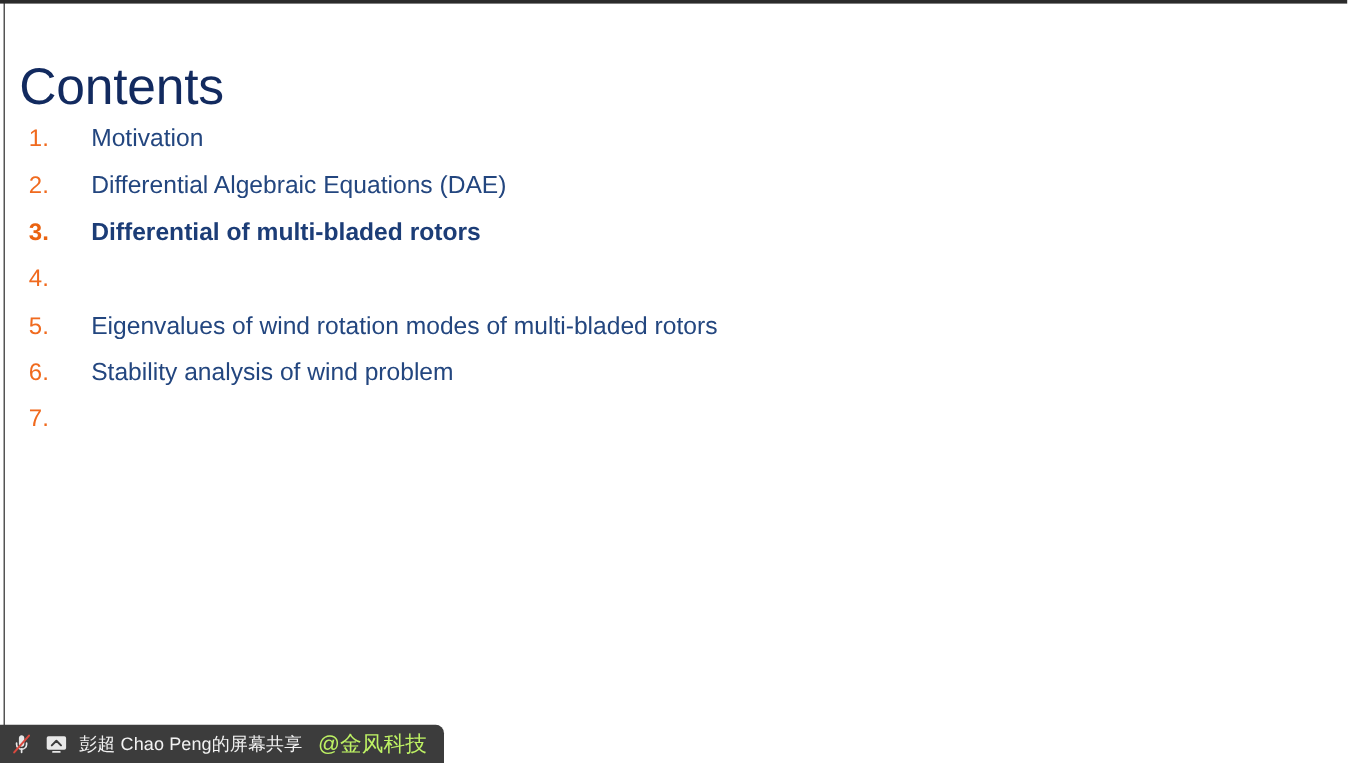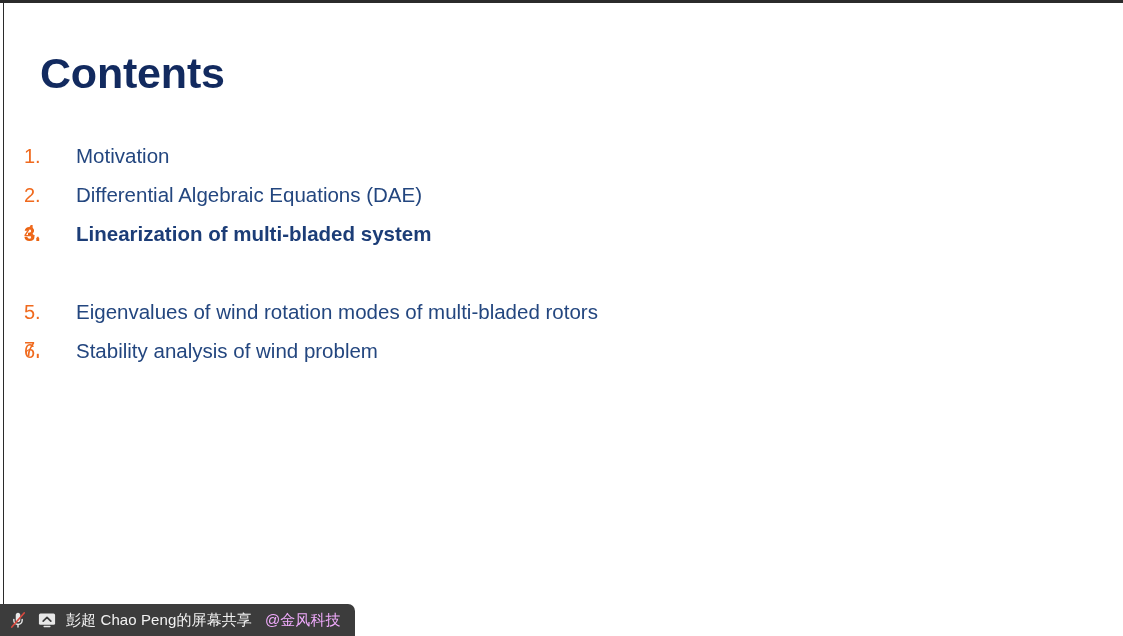--- a/index.html
+++ b/index.html
@@ -30,25 +30,25 @@
   #frame-left {
     position: absolute;
     left: 3px; top: 0;
     width: 1px; height: 636px;
     background: #2b2b2b;
   }
 
   
   #slide-title {
     position: absolute;
-    left: 40px;
+    left: 16px;
     top: 22px;
     font-size: 43px;
     line-height: 1.05;
-    font-weight: 700;
+    font-weight: 400;
     color: #122A5F;
     letter-spacing: -0.2px;
     white-space: nowrap;
   }
 
   
   #contents-list {
     position: absolute;
     left: 24px;
     top: 104px;
@@ -64,21 +64,20 @@
     flex: 0 0 52px;
     font-size: 20px;
     color: #F06A1E;
     font-weight: 400;
   }
   .item-label {
     font-size: 20.5px;
     color: #23467F;
     font-weight: 400;
     white-space: nowrap;
-    margin-top: 40px;
   }
 
   
   .content-item.is-current .item-number { font-weight: 700; color: #EA6311; }
   .content-item.is-current .item-label  { font-weight: 700; color: #1C3D77; }
 
   
   .content-item.is-dimmed .item-label { color: #9B9B9B; }
 
   
@@ -102,22 +101,22 @@
     flex: 0 0 20px;
     display: block;
   }
   #share-bar-text {
     font-size: 15px;
     color: #F2F2F2;
     white-space: nowrap;
     letter-spacing: 0.1px;
   }
   #share-bar-handle {
-    font-size: 15px;
-    color: #f0abfc;
+    font-size: 18px;
+    color: #bef264;
     white-space: nowrap;
     margin-left: 4px;
     letter-spacing: 0.1px;
   }
 </style>
 </head>
 <body>
 
 <div id="slide-root">
 
@@ -133,21 +132,21 @@
       <span class="item-label">Motivation</span>
     </div>
 
     <div class="content-item">
       <span class="item-number">2.</span>
       <span class="item-label">Differential Algebraic Equations (DAE)</span>
     </div>
 
     <div class="content-item is-current">
       <span class="item-number">3.</span>
-      <span class="item-label">Linearization of multi-bladed system</span>
+      <span class="item-label">Differential of multi-bladed rotors</span>
     </div>
 
     <div class="content-item">
       <span class="item-number">4.</span>
     </div>
 
     <div class="content-item">
       <span class="item-number">5.</span>
       <span class="item-label">Eigenvalues of wind rotation modes of multi-bladed rotors</span>
     </div>

